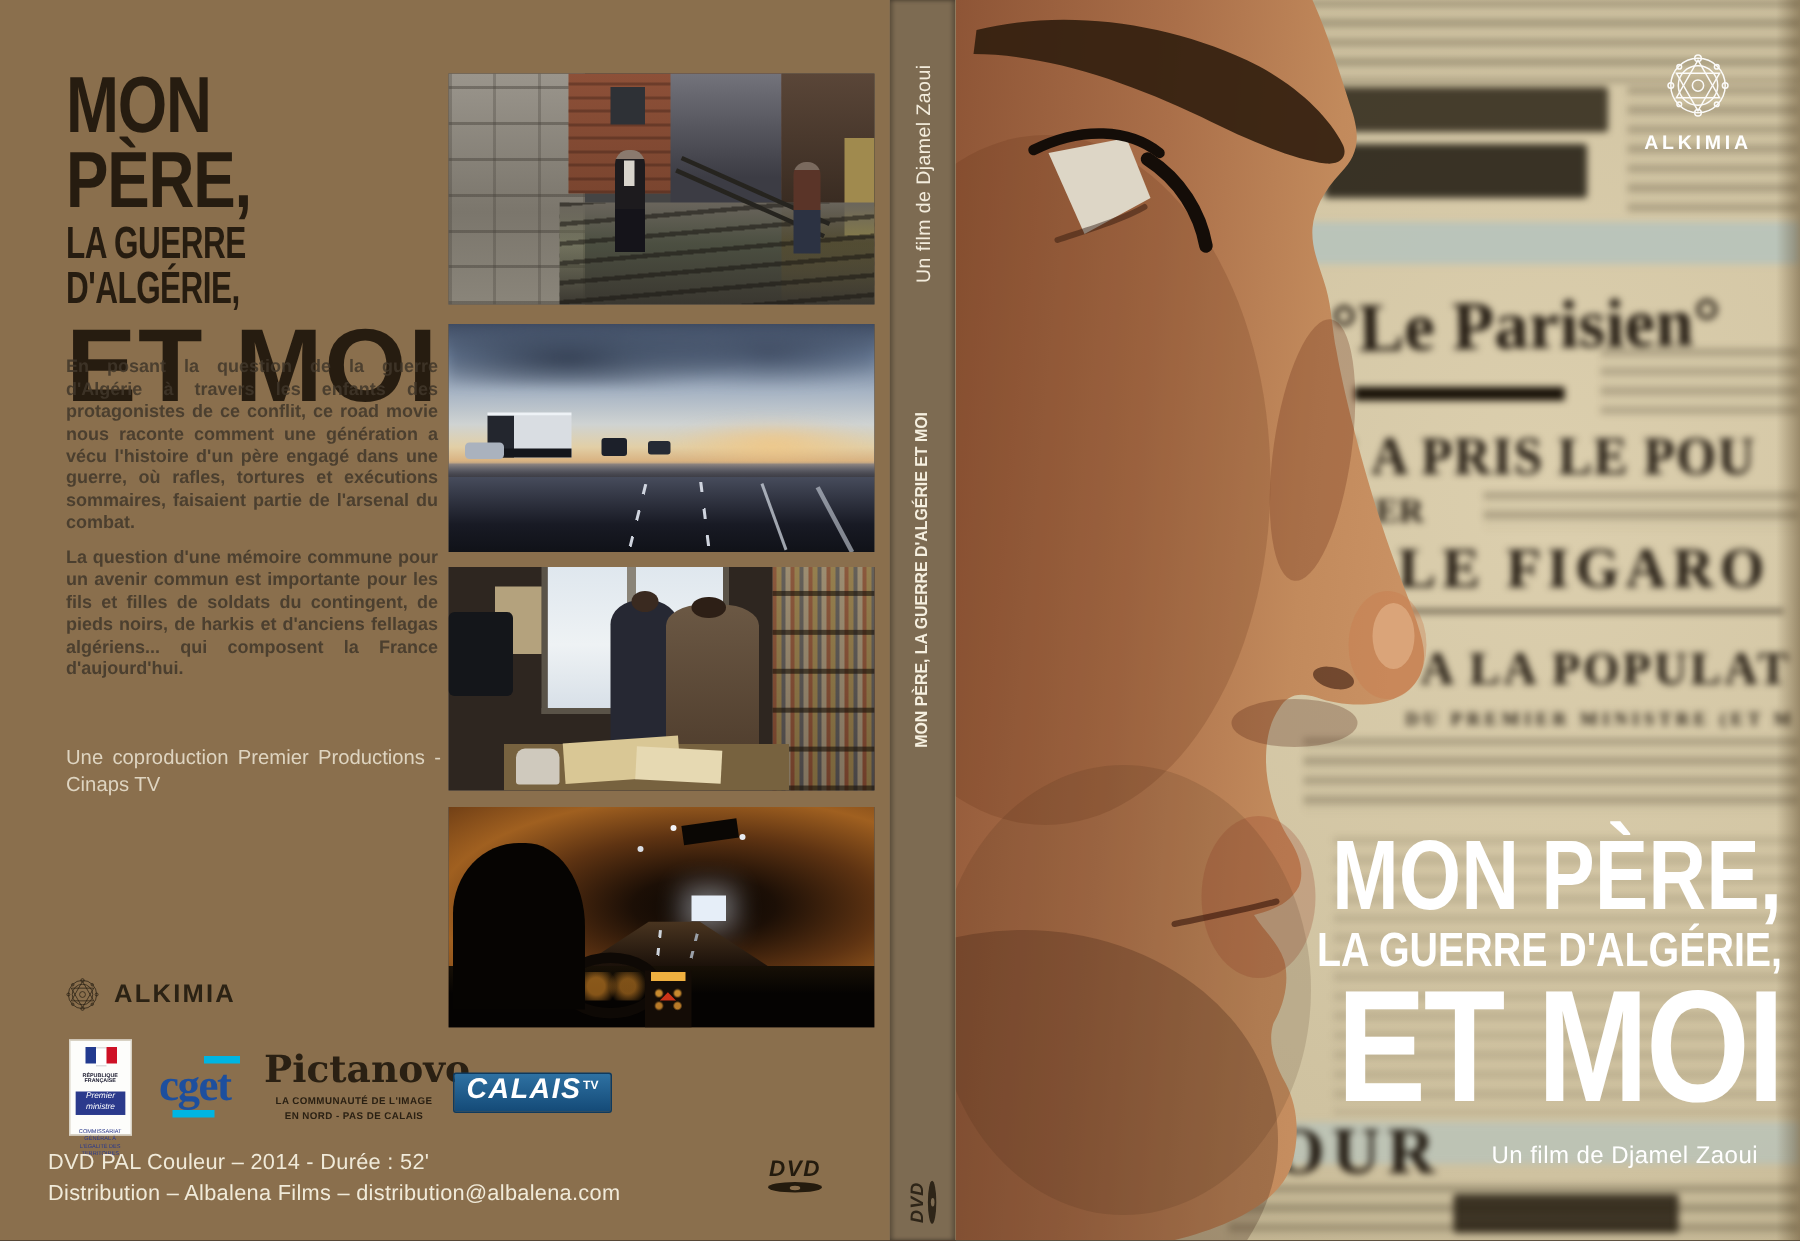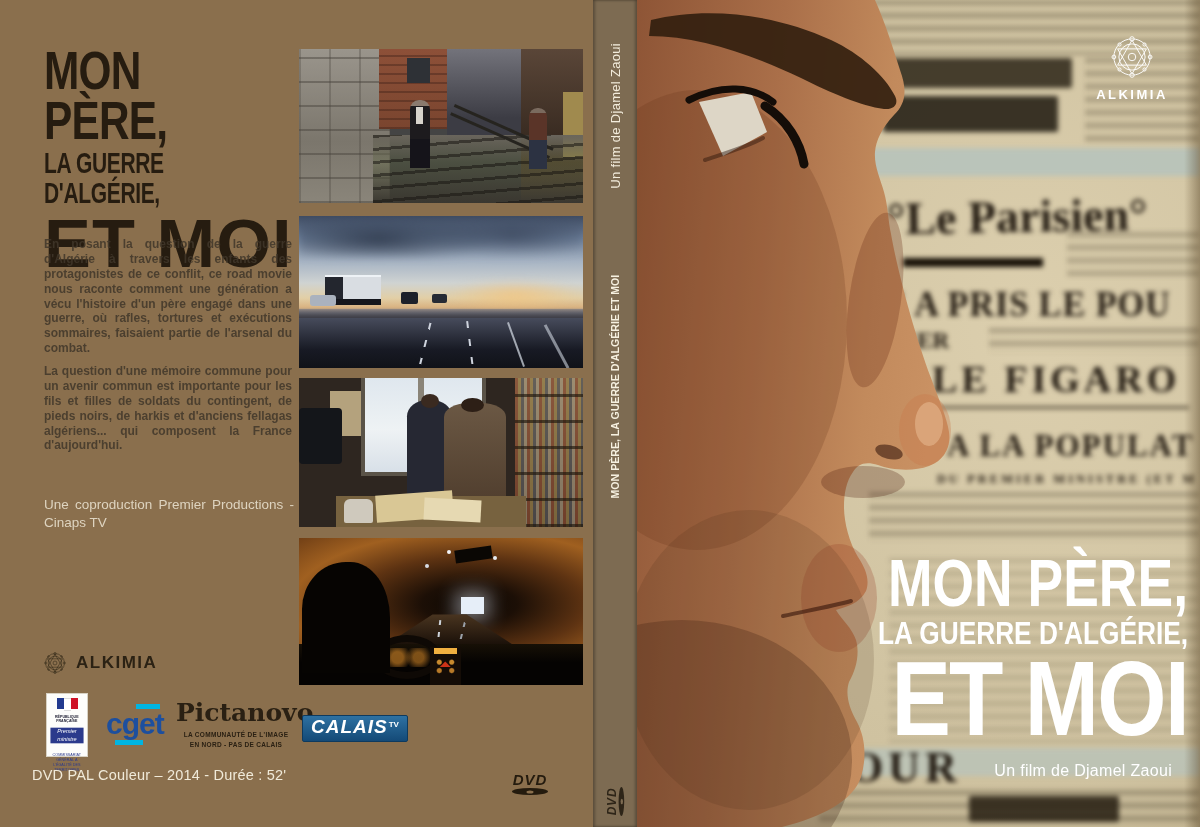--- a/index.html
+++ b/index.html
@@ -29,21 +29,21 @@
   .gov{position:absolute;left:46px;top:693px;width:42px;height:64px;background:#fdfdfb;
     display:flex;flex-direction:column;align-items:center;padding:4px 2px;box-sizing:border-box;gap:2px;
     border:1px solid #d8d2c4;}
   .gov-flag{display:flex;gap:0;}
   .gov-flag i{display:block;width:7px;height:11px;}
   .fl-b{background:#223a8f;} .fl-w{background:#fff;border-top:1px solid #ddd;border-bottom:1px solid #ddd;} .fl-r{background:#ce1126;}
   .gov-rf{font-size:6px;transform:scale(.6);color:#1a1a2e;font-weight:700;text-align:center;width:160%;line-height:1;}
   .gov-pm{width:100%;background:#2b3a8c;color:#fff;font-size:6px;text-align:center;
     font-style:italic;line-height:1.4;transform:scale(.92);}
   .gov-com{font-size:6px;transform:scale(.62);color:#2b3a8c;text-align:center;line-height:1.35;width:160%;}
-  .cget{position:absolute;left:106px;top:704px;width:60px;}
+  .cget{position:absolute;left:106px;top:704px;width:60px;font-family:Liberation Serif, serif;}
   .cget-bar-top{display:block;width:24px;height:5px;background:#00b5e2;margin-left:30px;margin-bottom:1px;}
   .cget-text{font-size:30px;font-weight:800;color:#1d4f9e;line-height:.95;letter-spacing:-1px;display:block;}
   .cget-bar-bot{display:block;width:28px;height:5px;background:#00b5e2;margin-left:9px;margin-top:1px;}
   .picta{position:absolute;left:176px;top:700px;width:120px;text-align:center;color:#2a2013;}
   .picta-name{font-family:"DejaVu Serif",serif;font-weight:700;font-size:25px;line-height:1;}
   .picta-tag{font-size:6.5px;letter-spacing:.3px;margin-top:5px;line-height:1.55;white-space:pre-line;font-weight:700;}
   .cinaps{position:absolute;left:302px;top:715px;background:linear-gradient(180deg,#2e71a2,#144a77);
     color:#fff;padding:0 8px 3px 8px;border-radius:2px;border:1px solid #0e3a5e;}
   .cinaps-name{font-size:19px;font-weight:900;font-style:italic;letter-spacing:1px;}
   .cinaps-tv{font-size:8px;font-weight:700;vertical-align:super;margin-left:1px;}
@@ -269,20 +269,21 @@
       <div class="picta-tag">LA COMMUNAUTÉ DE L'IMAGE
 EN NORD - PAS DE CALAIS</div>
     </div>
 
     <div class="cinaps">
       <span class="cinaps-name">CALAIS</span><span class="cinaps-tv">TV</span>
     </div>
 
     <div class="foot">
       <div>DVD PAL Couleur – 2014 - Durée : 52'</div>
+      <div>Distribution – Albalena Films – distribution@albalena.com</div>
     </div>
 
     <div class="dvd dvd-back">
       <span class="dvd-text">DVD</span>
       <span class="dvd-disc">
           <i></i>
         </span>
     </div>
 
     <div class="ph" id="ph1">

